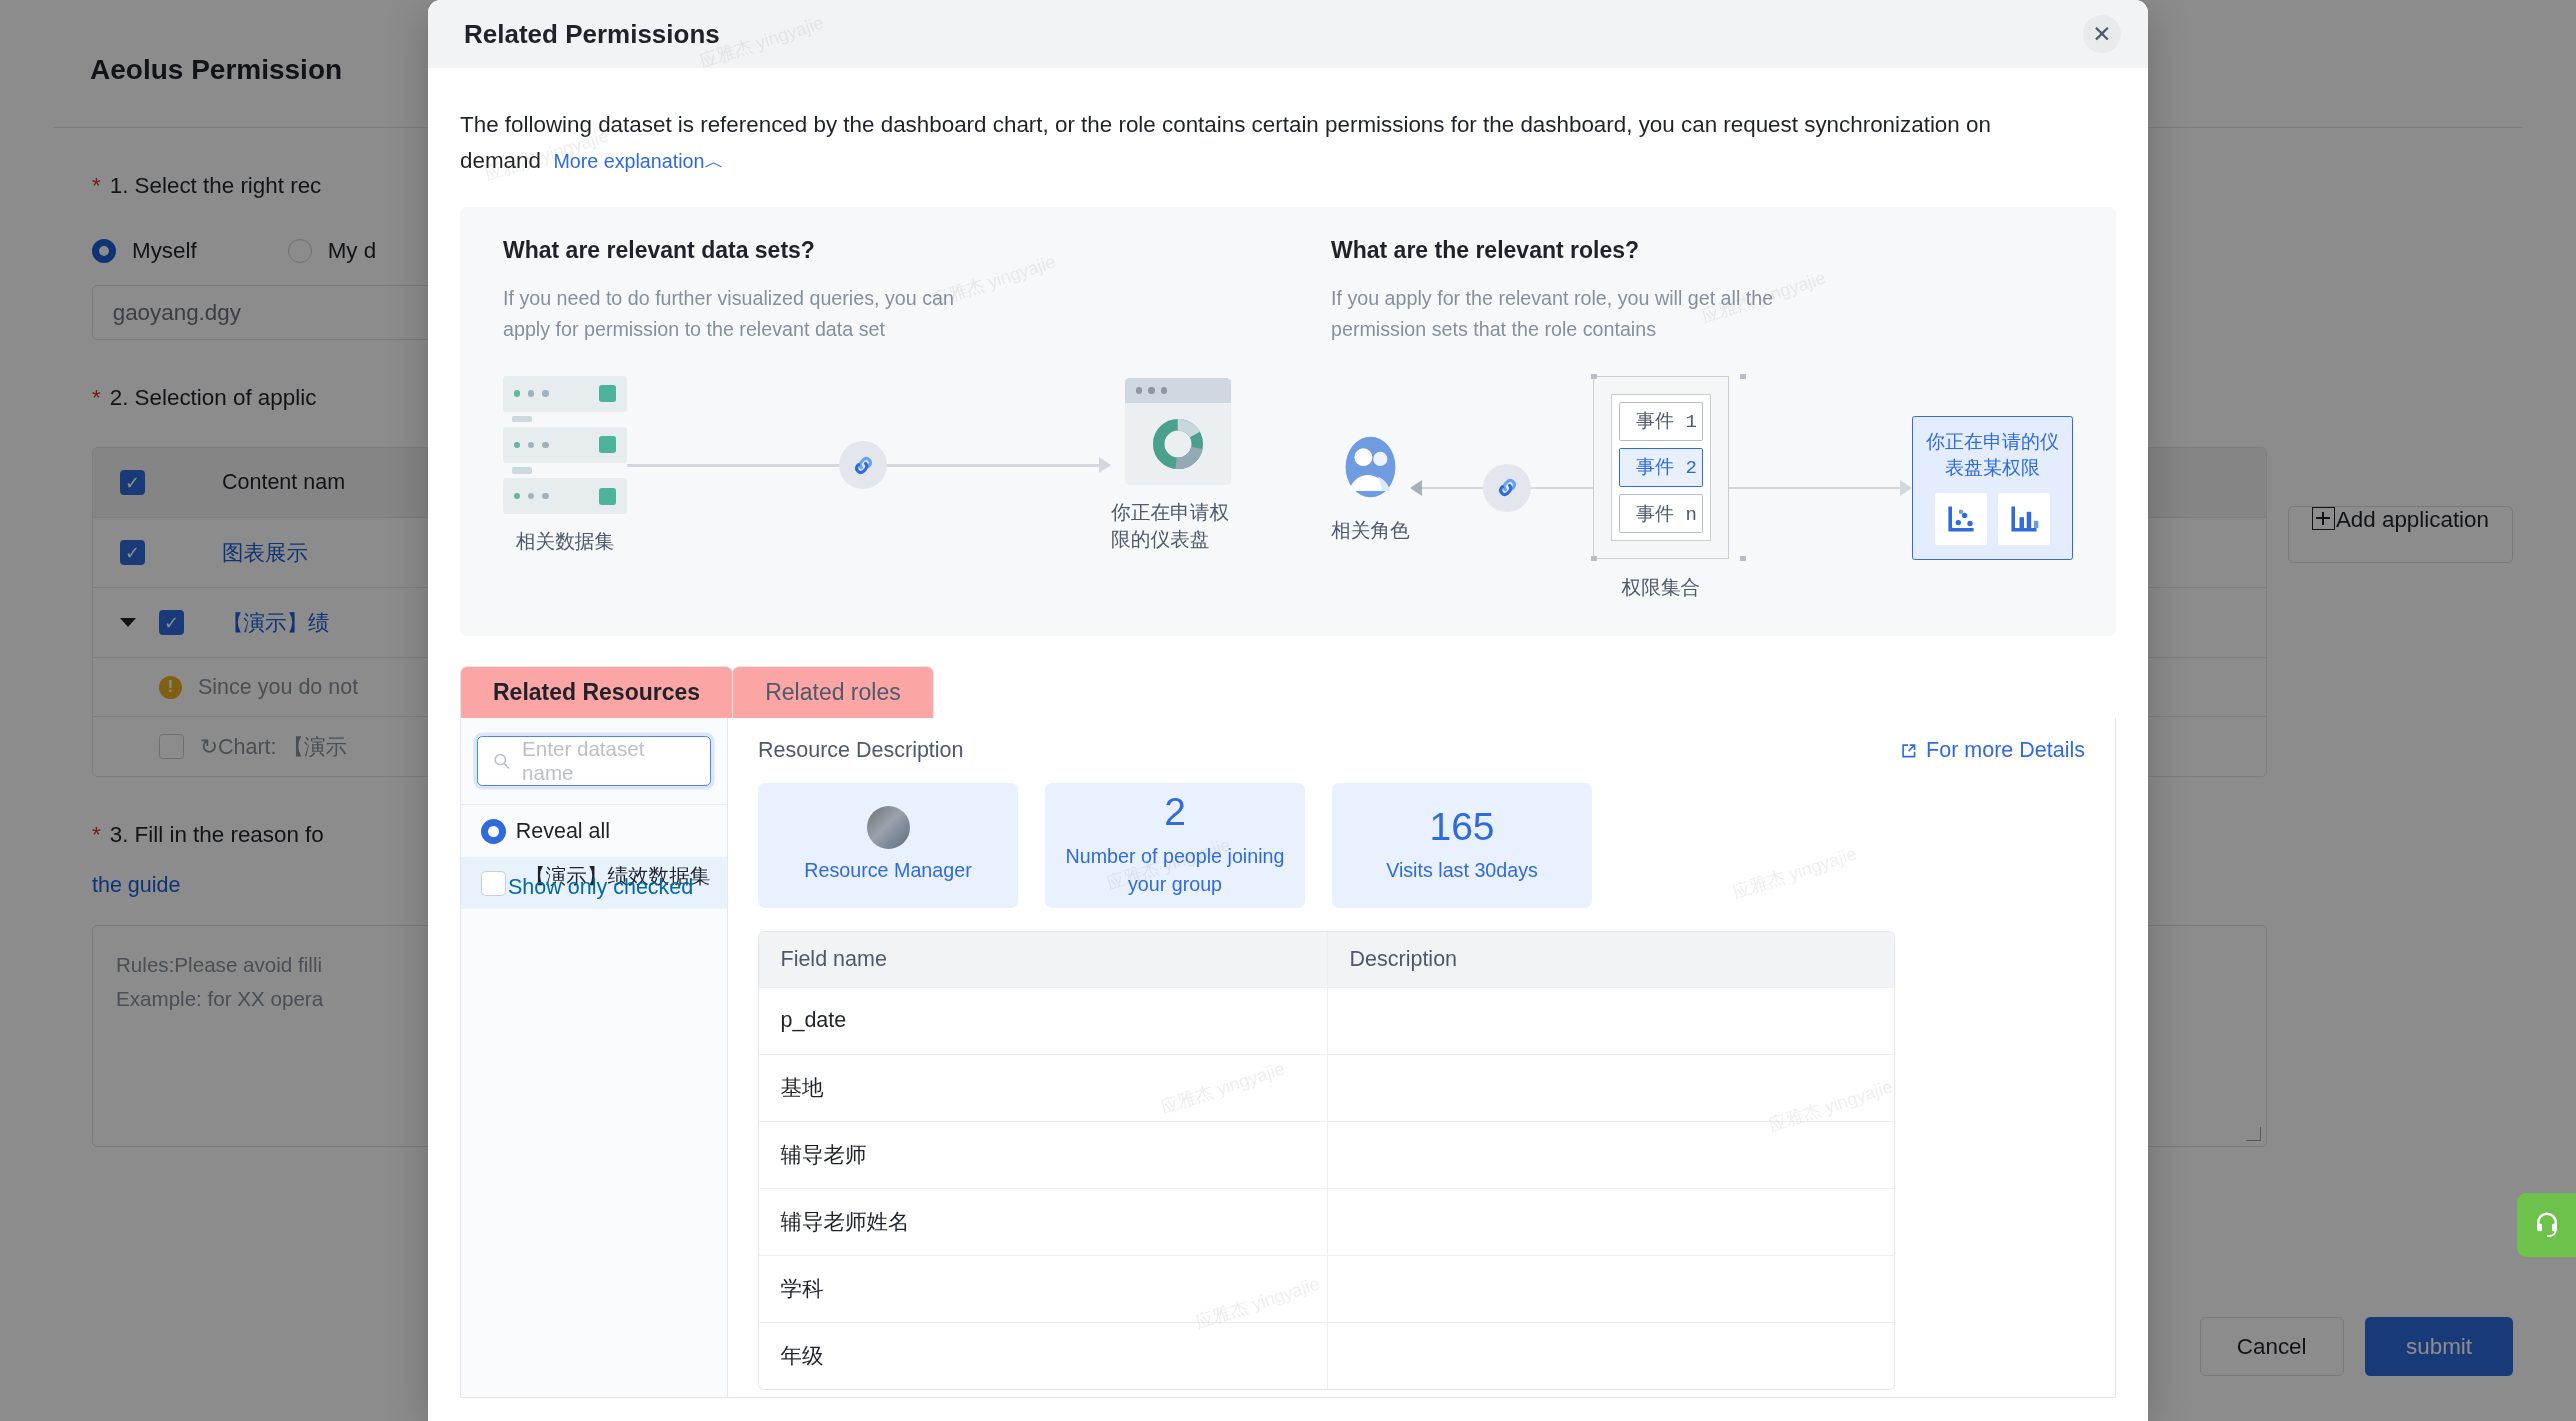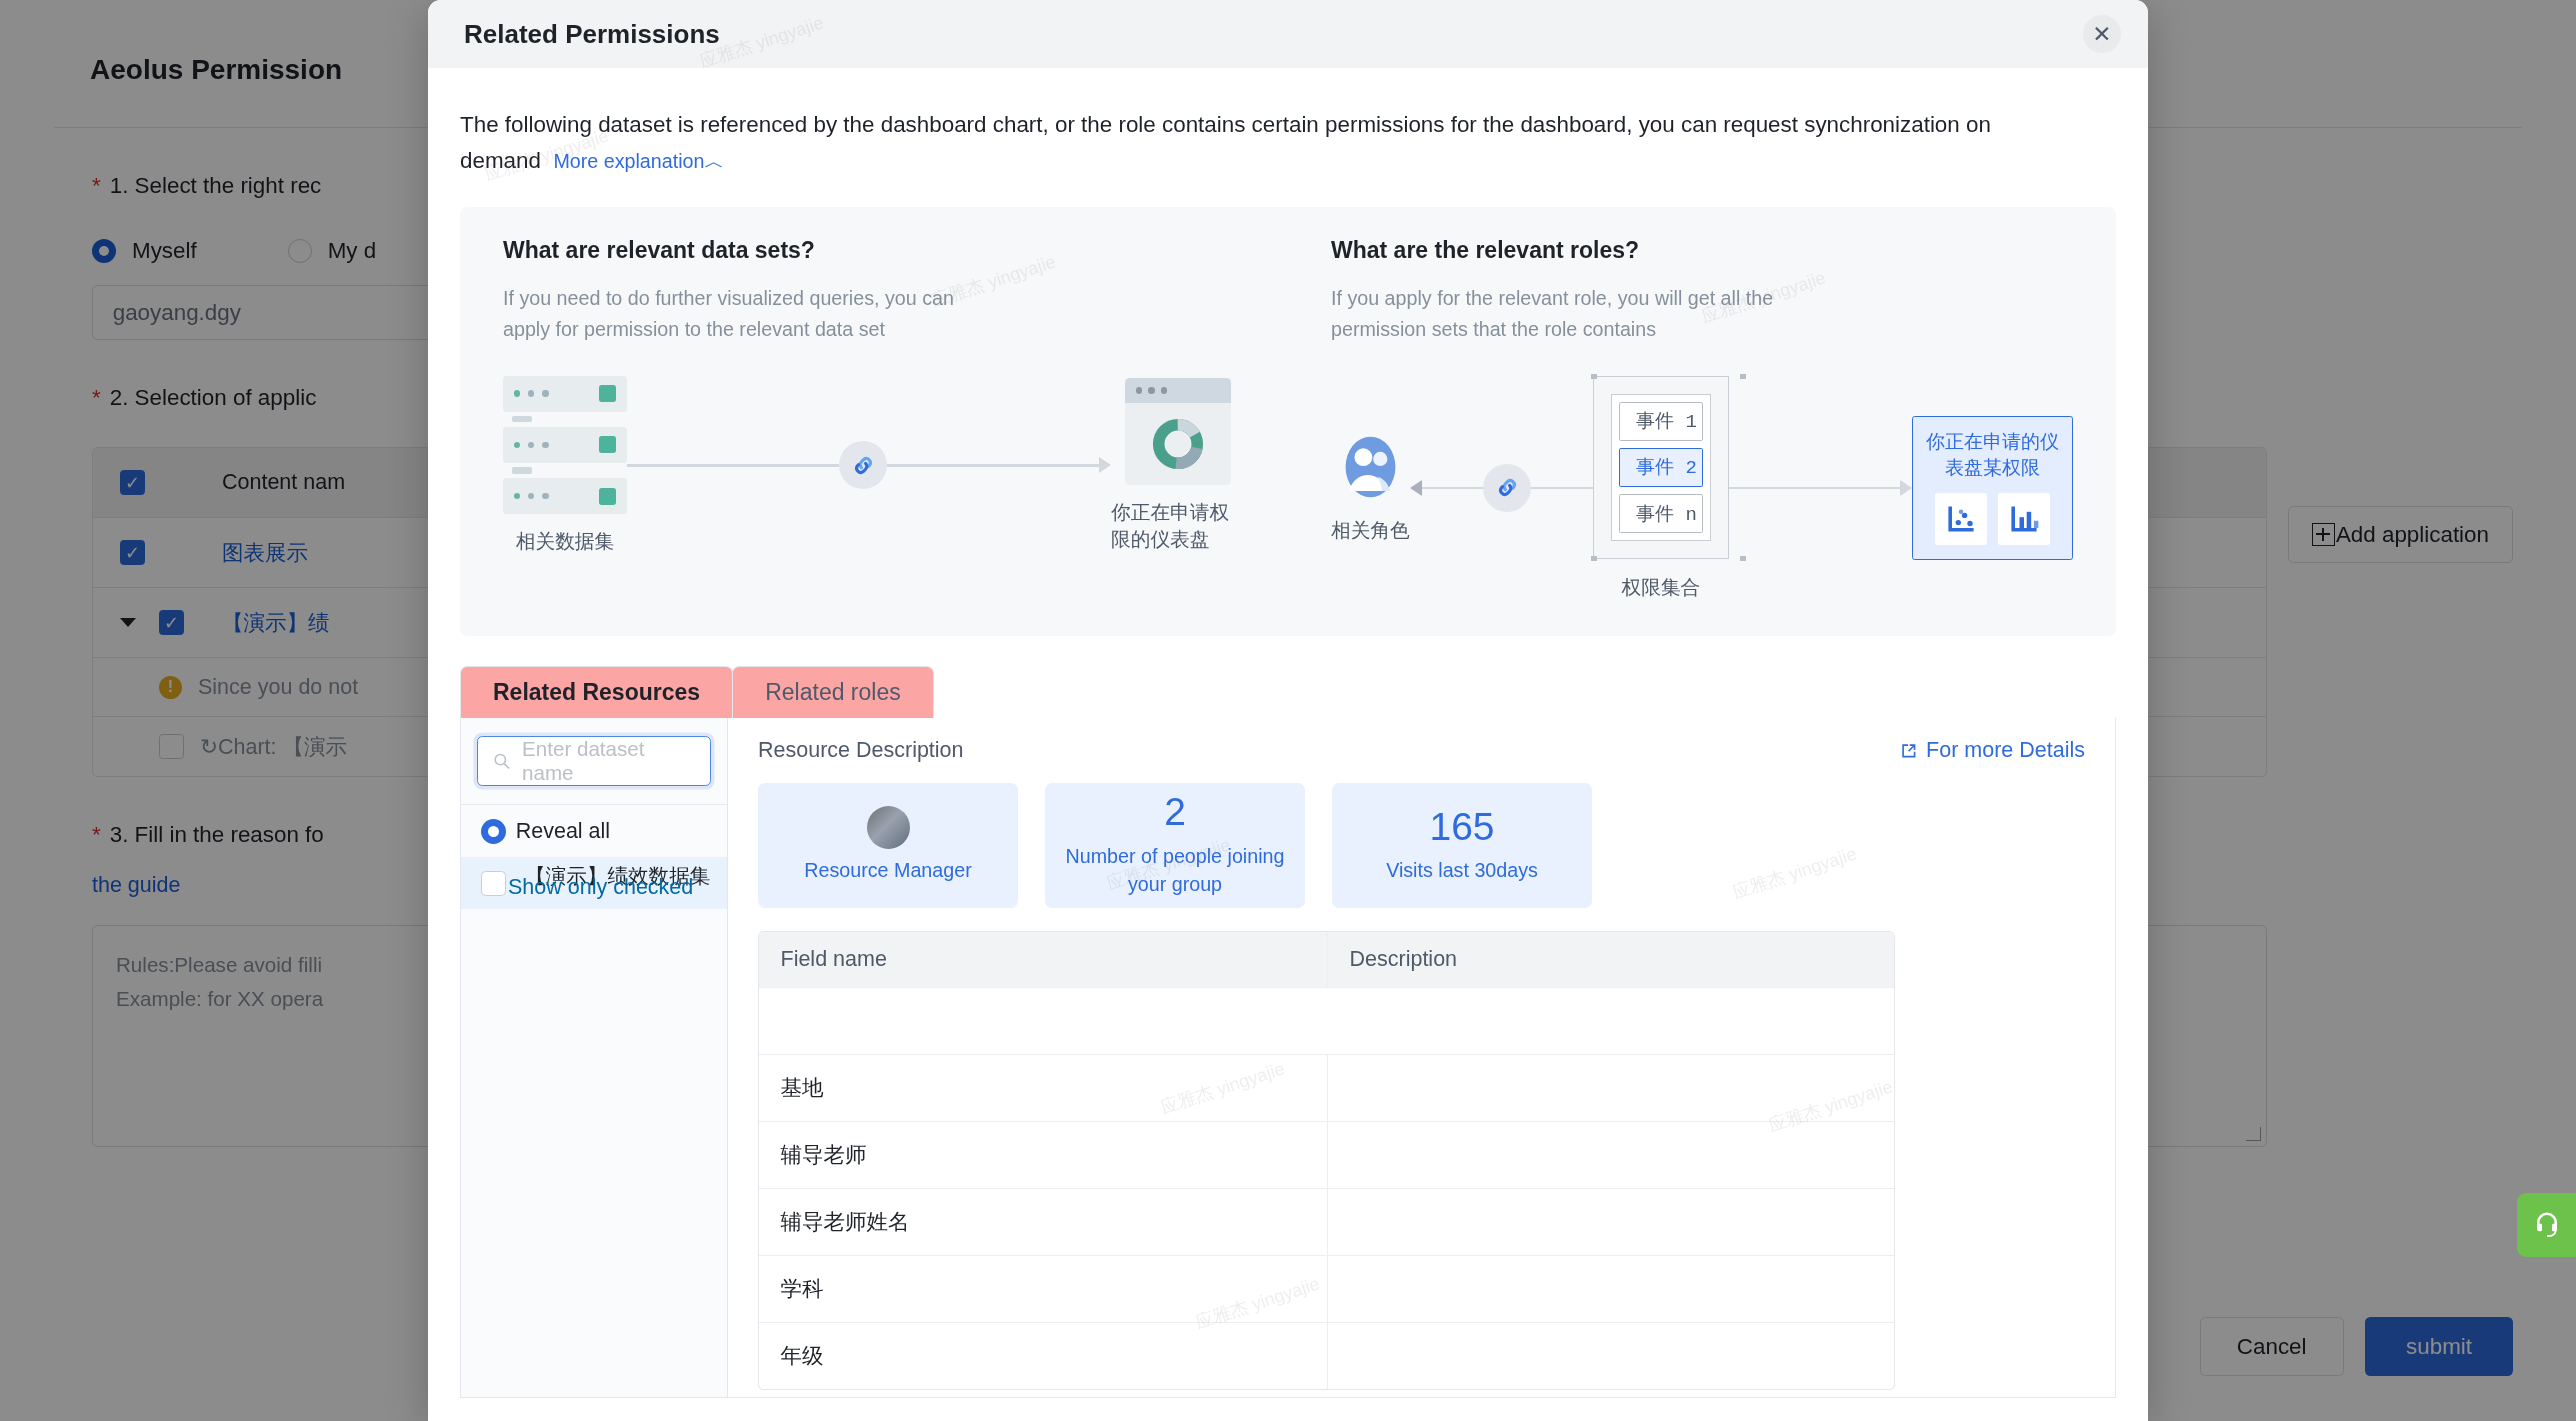--- a/index.html
+++ b/index.html
@@ -58,21 +58,21 @@
   .bg-textarea {
     margin: 27px 0 0 38px; width: 2175px; height: 222px;
     border: 0.9px solid #d9dce1; border-radius: 5.4px; background: #fff;
     padding: 21.5px 23px; font-size: 20.6px; color:#86909c; line-height: 1.65; position: relative;
   }
   .resizer { position:absolute; right: 5.4px; bottom: 5.4px; width: 14.3px; height: 14.3px;
              border-right: 1.8px solid #9aa0a6; border-bottom: 1.8px solid #9aa0a6; transform: skewX(-0deg); }
 
   .bg-addbtn {
     position: absolute; right: 63px; top: 506px;
-    display: flex; align-items: center; gap: 1px;
+    display: flex; gap: 1px;
     border: 0.9px solid #d9dce1; border-radius: 5.4px; background: #fff;
     height: 57px; padding: 0 23px; font-size: 22.4px; color: #1f2329;
   }
   .plusbox { width: 23px; height: 23px; border: 1.8px solid #1f2329; position: relative; }
   .plusbox::before, .plusbox::after { content:""; position:absolute; background:#1f2329; }
   .plusbox::before { left: 3.6px; right: 3.6px; top: 9px; height: 1.8px; }
   .plusbox::after { top: 3.6px; bottom: 3.6px; left: 9px; width: 1.8px; }
 
   .bg-footer { position: absolute; right: 63px; bottom: 45px; display: flex; align-items:center; gap: 21.5px; }
   .btn-cancel { height: 59px; padding: 0 36px; border:0.9px solid #d9dce1; border-radius: 5.4px;
@@ -528,20 +528,21 @@
             <div class="lbl">Visits last 30days</div>
           </div>
         </div>
 
         <div class="dtable">
           <div class="dt-head">
             <div class="dt-c1">Field name</div>
             <div class="dt-c2">Description</div>
           </div>
           <div class="dt-row">
+            <div class="dt-c1">p_date</div>
             <div class="dt-c2"></div>
           </div>
           <div class="dt-row">
             <div class="dt-c1">基地</div>
             <div class="dt-c2"></div>
           </div>
           <div class="dt-row">
             <div class="dt-c1">辅导老师</div>
             <div class="dt-c2"></div>
           </div>

